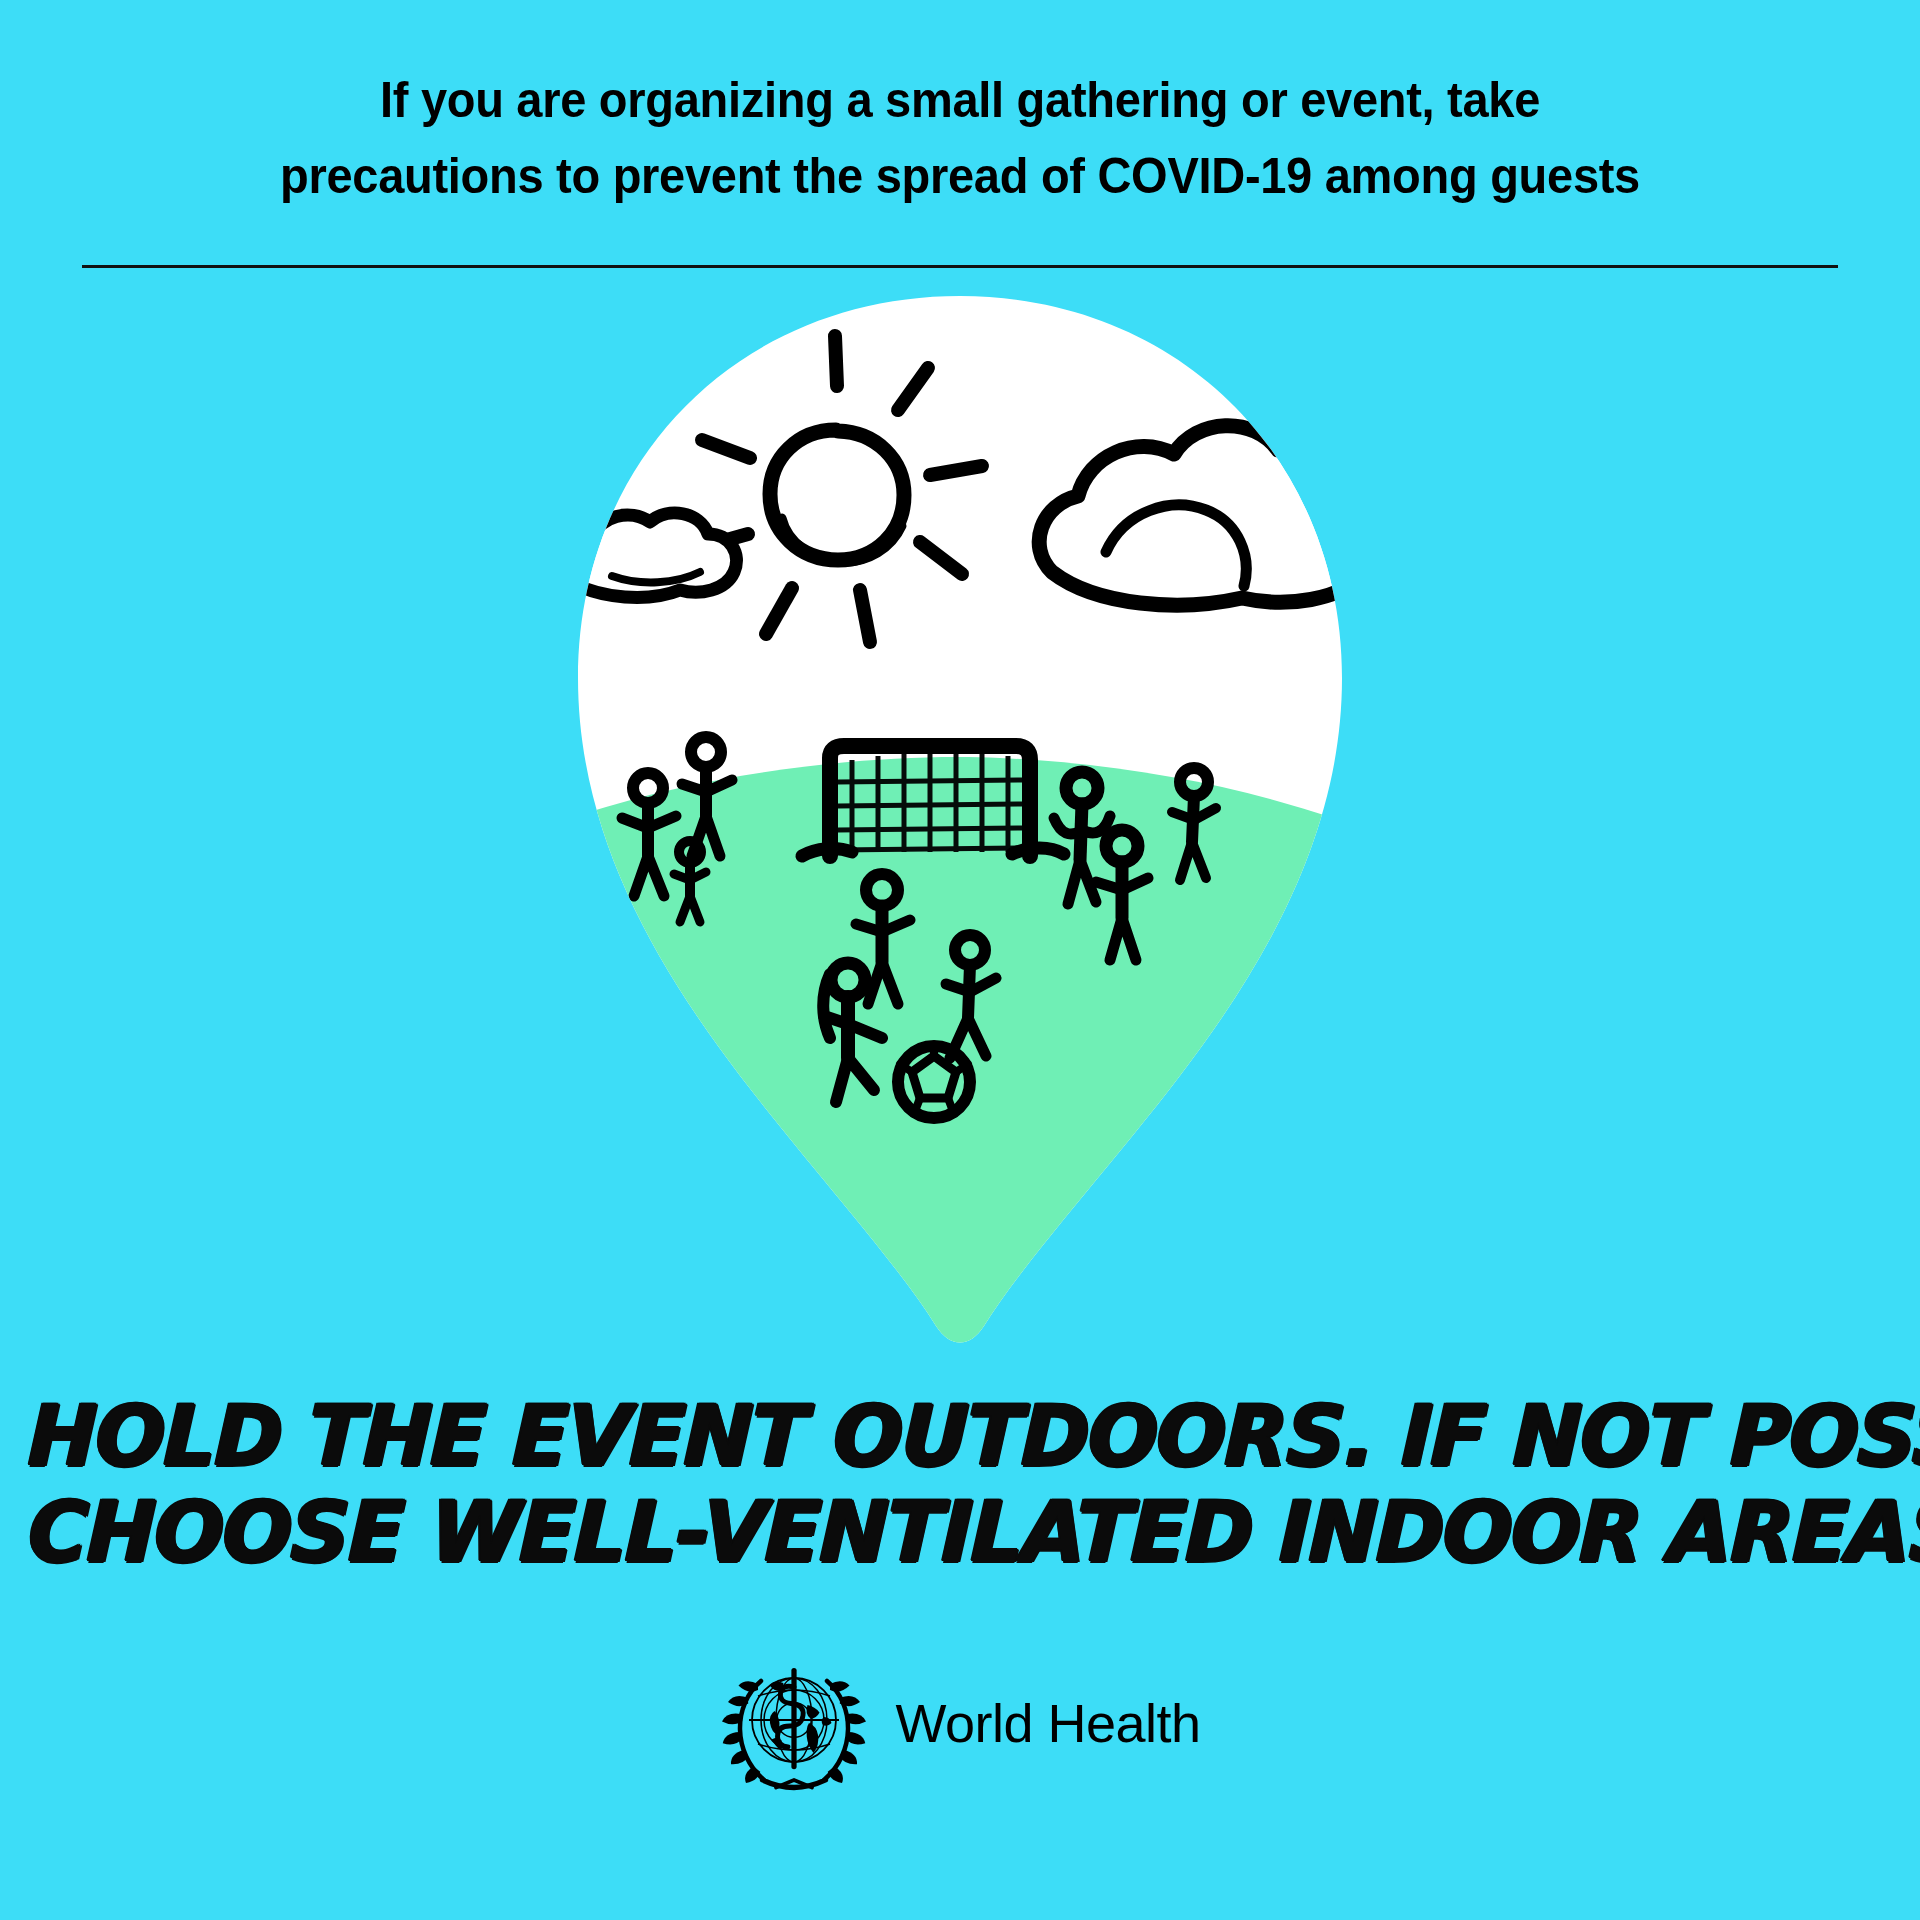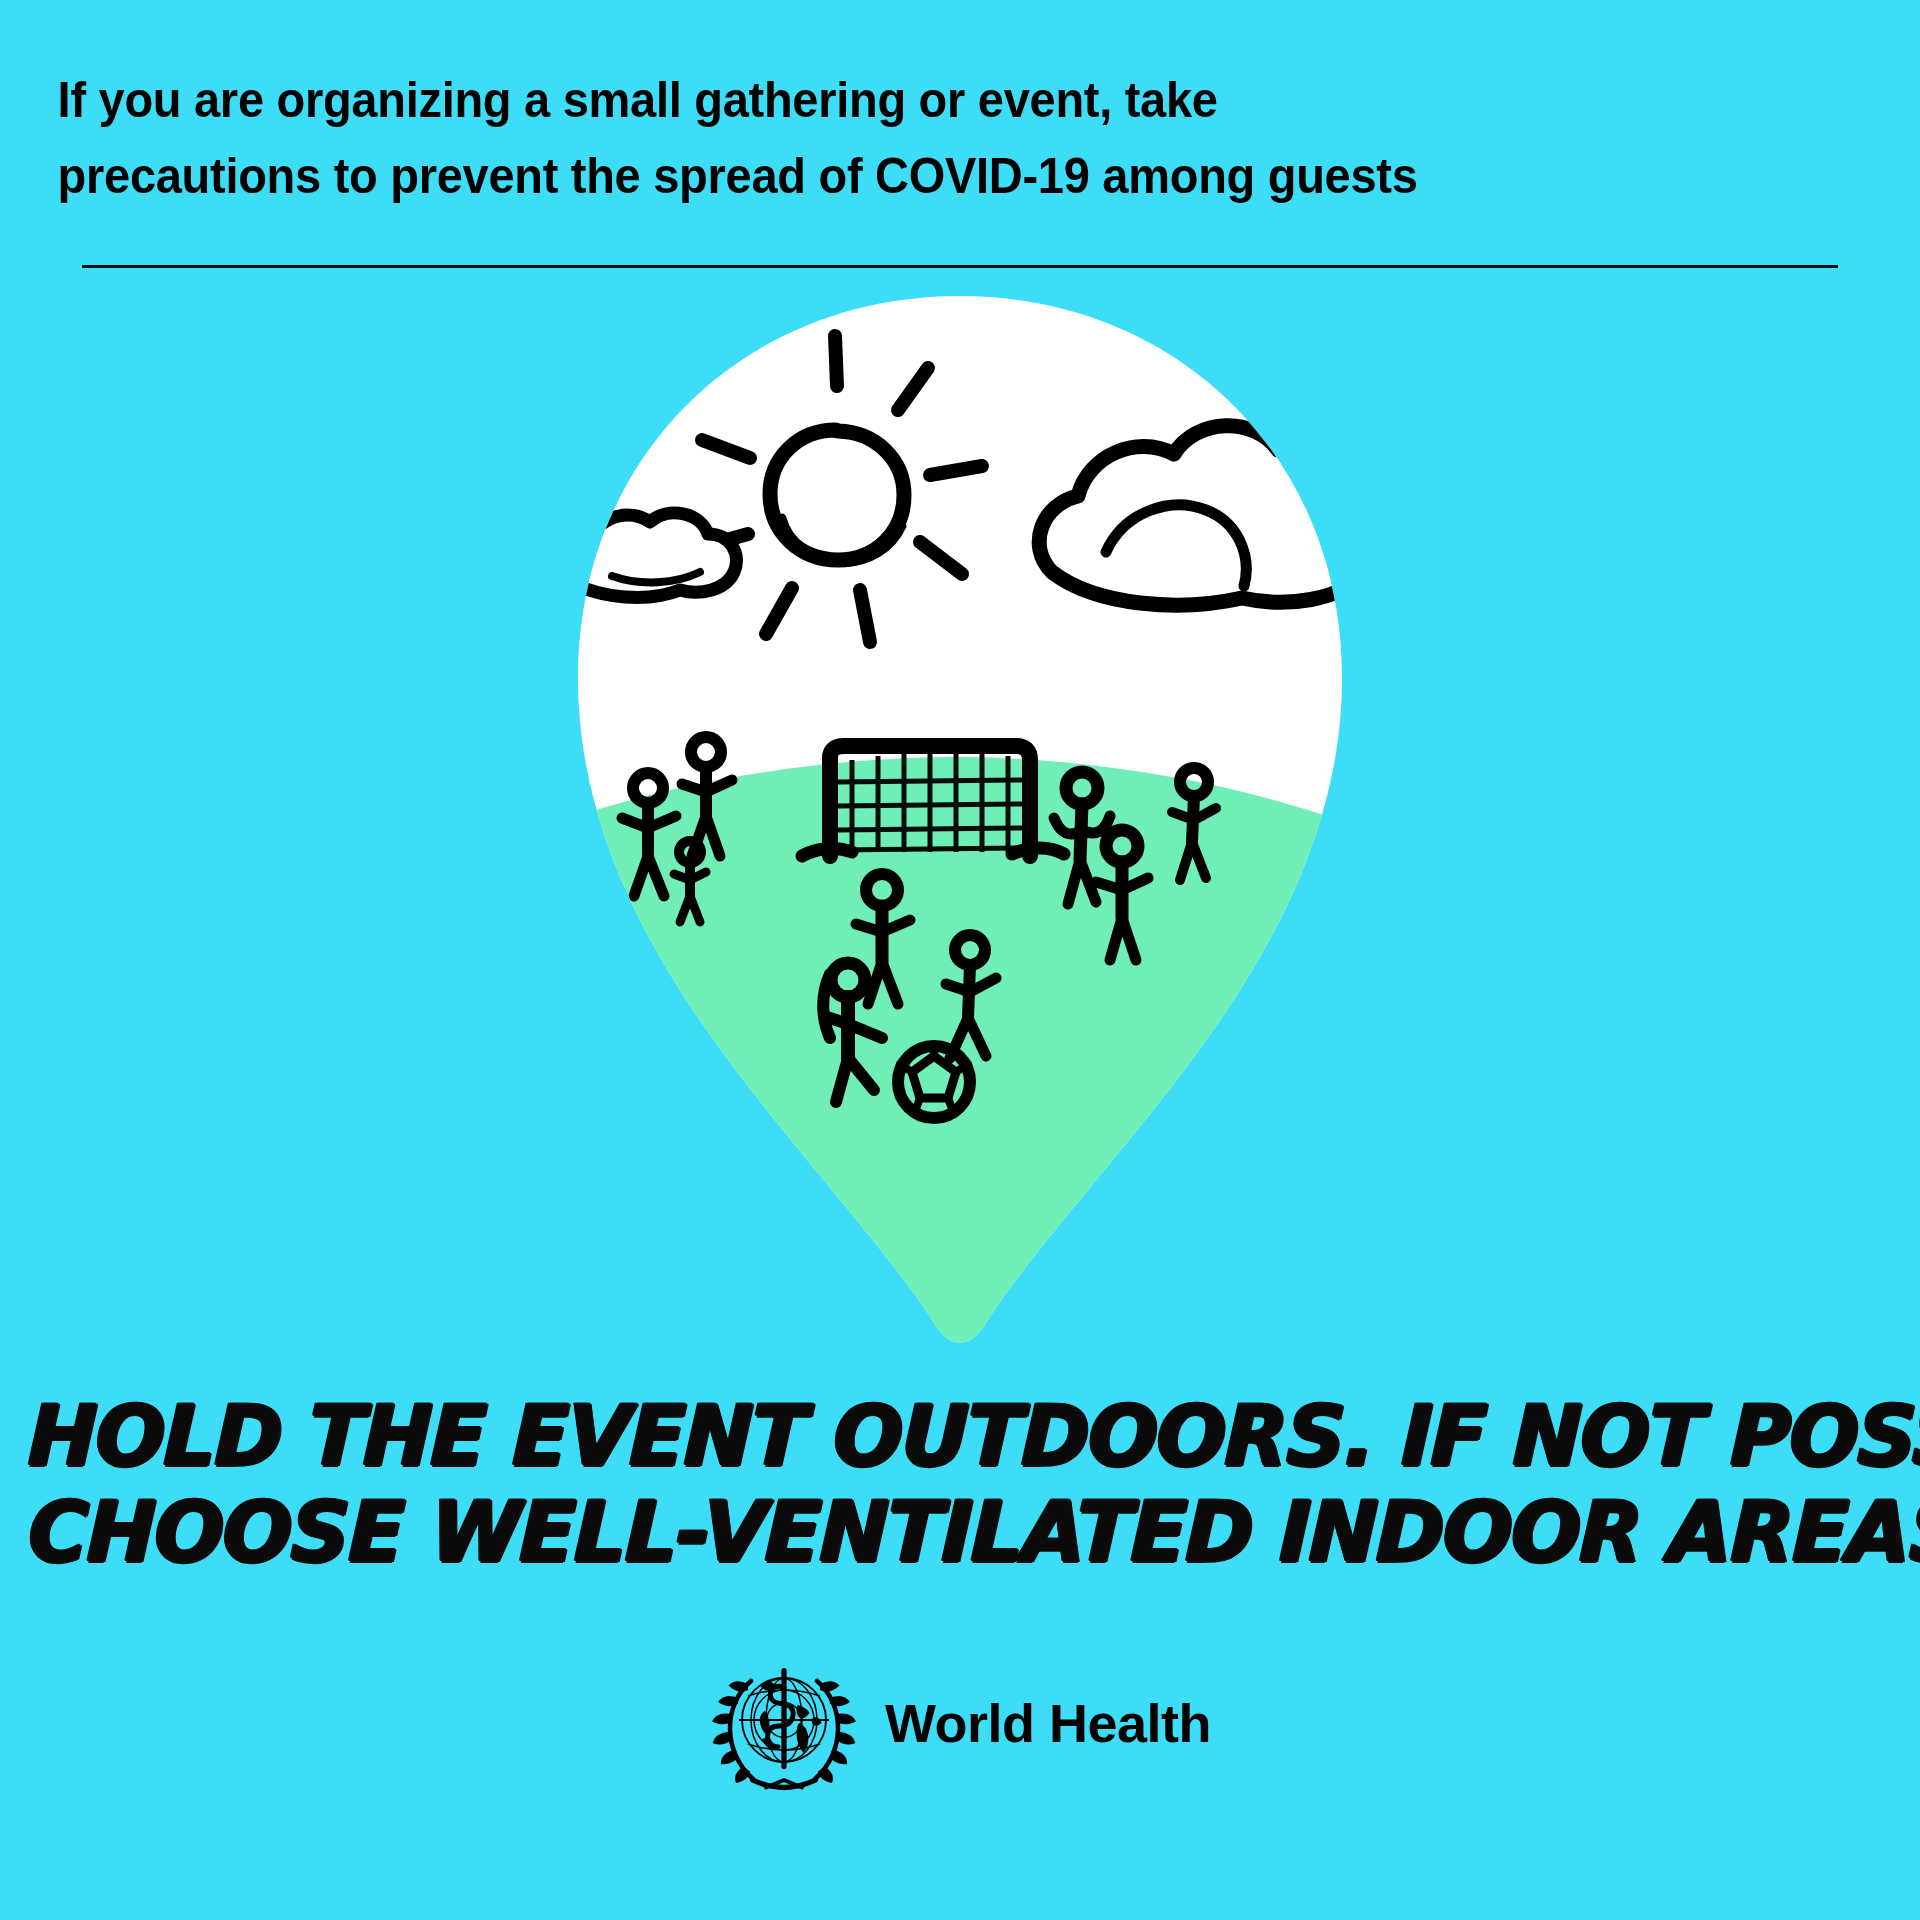--- a/index.html
+++ b/index.html
@@ -20,20 +20,21 @@
     background: #3DDDF7;
     box-sizing: border-box;
   }
 
   
   .header {
     position: absolute;
     top: 62px;
     left: 0;
     width: 1920px;
+    text-align: center;
   }
   .header-line {
     font-family: "Liberation Sans Narrow", "Liberation Sans", sans-serif;
     font-weight: bold;
     font-size: 50px;
     line-height: 76px;
     letter-spacing: -0.3px;
     color: #000;
     transform: scaleX(0.94);
     transform-origin: center;
@@ -93,21 +94,21 @@
     left: 0;
     width: 1920px;
     display: flex;
     align-items: center;
     justify-content: center;
     gap: 26px;
   }
   .who-mark { flex: 0 0 auto; }
   .who-words {
     font-family: "Liberation Sans", sans-serif;
-    font-weight: bold;
+    font-weight: normal;
     font-size: 54px;
     line-height: 62px;
     color: #000;
     letter-spacing: -0.5px;
   }
 </style>
 </head>
 <body>
 
 <div id="poster">

